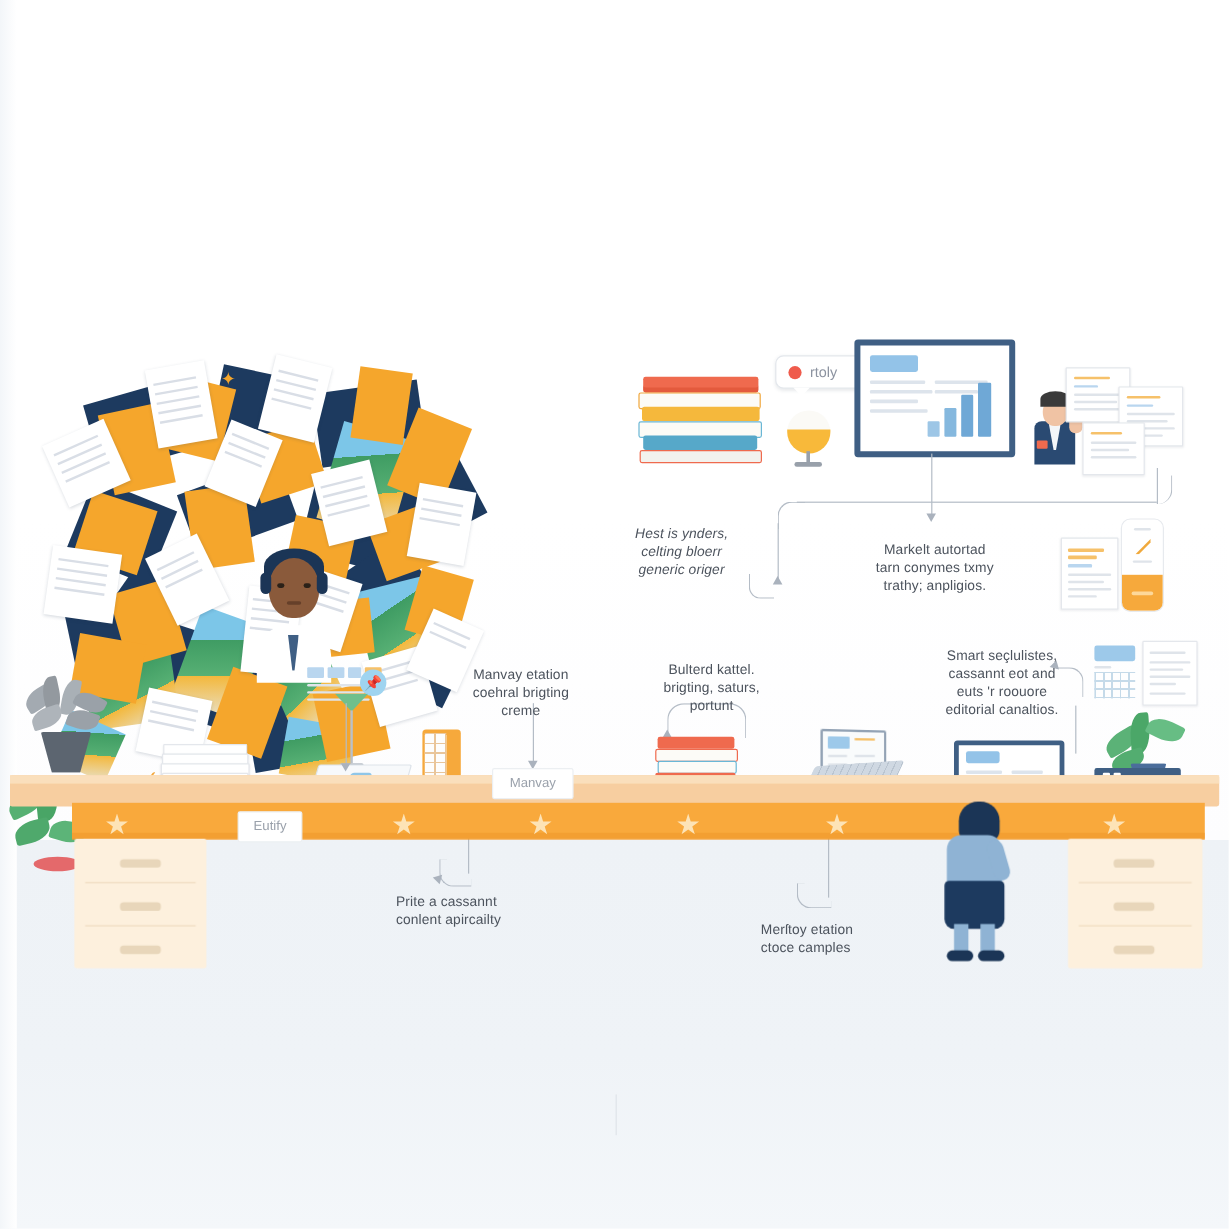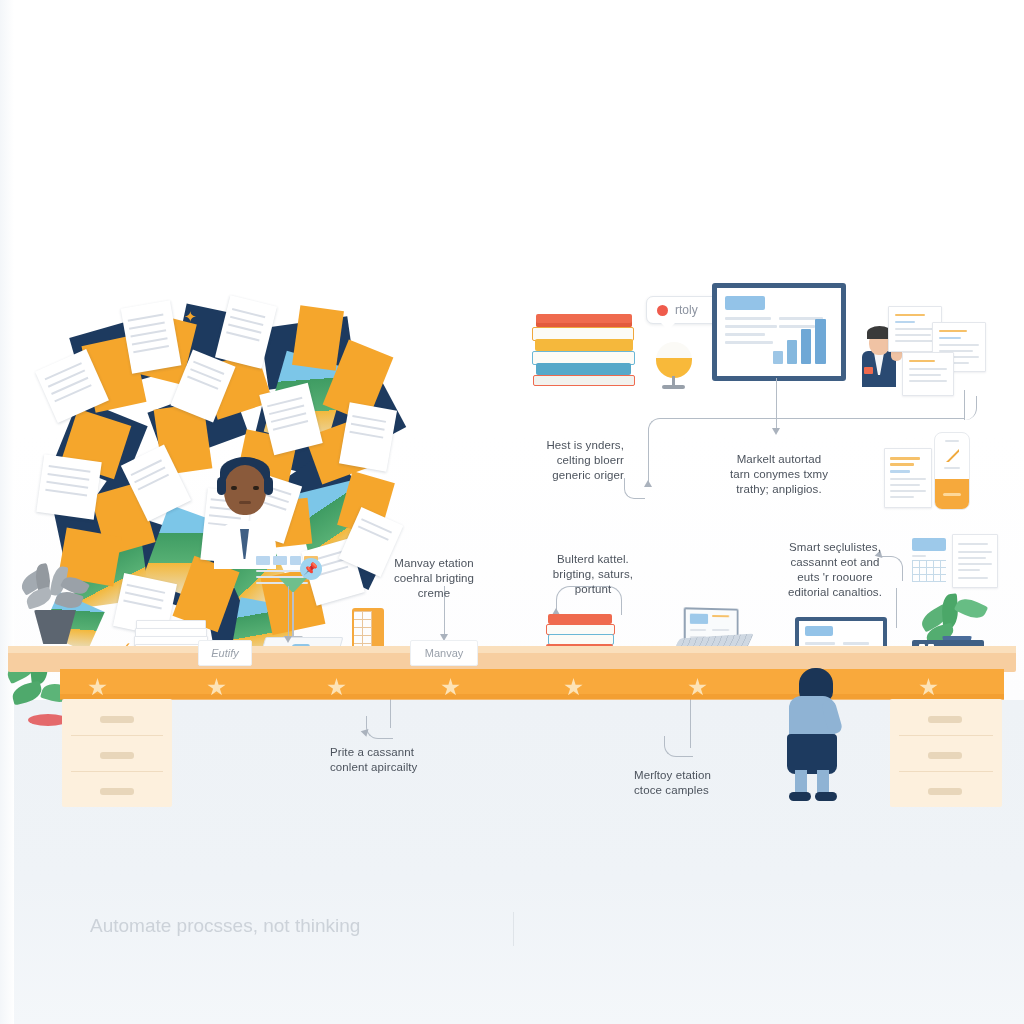--- a/index.html
+++ b/index.html
@@ -81,21 +81,21 @@
   .conn{position:absolute;background:#b4bcc6;}
   .conn.h{height:1.2px;}
   .conn.v{width:1.2px;}
   .arrowhead{position:absolute;width:0;height:0;border-left:4px solid transparent;
     border-right:4px solid transparent;border-top:7px solid #aab2bd;}
   .corner{position:absolute;border:1.2px solid #b4bcc6;border-radius:10px;}
 
   
   .ann{position:absolute;font-size:11.5px;line-height:15px;color:#4c535d;
     letter-spacing:.1px;white-space:pre-line;}
-  .ann.r{text-align:right;}
+  .ann.r{text-align:center;font-style:italic;}
   .ann.c{text-align:center;}
 
   
   .chip{position:absolute;background:#ffffff;border:1px solid #eceff2;border-radius:2px;
     font-size:11px;color:#9aa1ab;display:flex;align-items:center;justify-content:center;}
 
   
   .cap{position:absolute;color:#ccd2d9;font-size:19px;line-height:28px;white-space:pre-line;}
   .cap-div{position:absolute;width:1px;background:#dfe4e9;}
 
@@ -532,21 +532,21 @@
   <div class="desk-front-sh"></div>
 
   <div class="star" style="left:88px;"></div>
   <div class="star" style="left:207px;"></div>
   <div class="star" style="left:327px;"></div>
   <div class="star" style="left:441px;"></div>
   <div class="star" style="left:564px;"></div>
   <div class="star" style="left:688px;"></div>
   <div class="star" style="left:919px;"></div>
 
-  <div class="chip" style="left:198px;top:640px;width:52px;height:24px;font-style:italic;">Eutify</div>
+  <div class="chip" style="left:198px;top:676px;width:52px;height:24px;">Eutify</div>
   <div class="chip" style="left:410px;top:640px;width:66px;height:24px;">Manvay</div>
 
   <div class="cabinet" style="left:62px;top:699px;width:110px;height:108px;">
     <div class="drw" style="top:36px;"></div>
     <div class="drw" style="top:72px;"></div>
     <div class="handle" style="left:38px;top:17px;width:34px;"></div>
     <div class="handle" style="left:38px;top:53px;width:34px;"></div>
     <div class="handle" style="left:38px;top:89px;width:34px;"></div>
   </div>
   <div class="cabinet" style="left:890px;top:699px;width:112px;height:108px;">
@@ -564,16 +564,15 @@
     <div class="fig-part" style="left:8px;top:28px;width:46px;height:44px;background:#8fb3d4;border-radius:12px 12px 4px 4px;"></div>
     <div class="fig-part" style="left:44px;top:32px;width:14px;height:34px;background:#8fb3d4;border-radius:7px;transform:rotate(-16deg);"></div>
     <div class="fig-part" style="left:6px;top:66px;width:50px;height:40px;background:#1d3a5f;
          border-radius:4px 4px 8px 8px;"></div>
     <div class="fig-part" style="left:14px;top:102px;width:12px;height:26px;background:#8fb3d4;"></div>
     <div class="fig-part" style="left:36px;top:102px;width:12px;height:26px;background:#8fb3d4;"></div>
     <div class="fig-part" style="left:8px;top:124px;width:22px;height:9px;background:#1b3556;border-radius:5px;"></div>
     <div class="fig-part" style="left:34px;top:124px;width:22px;height:9px;background:#1b3556;border-radius:5px;"></div>
   </div>
 
-  <div class="cap" style="left:90px;top:912px;width:420px;">Automate procsses, not thinking</div>
   <div class="cap-div" style="left:513px;top:912px;height:34px;"></div>
 
 </div>
 
 </body></html>

